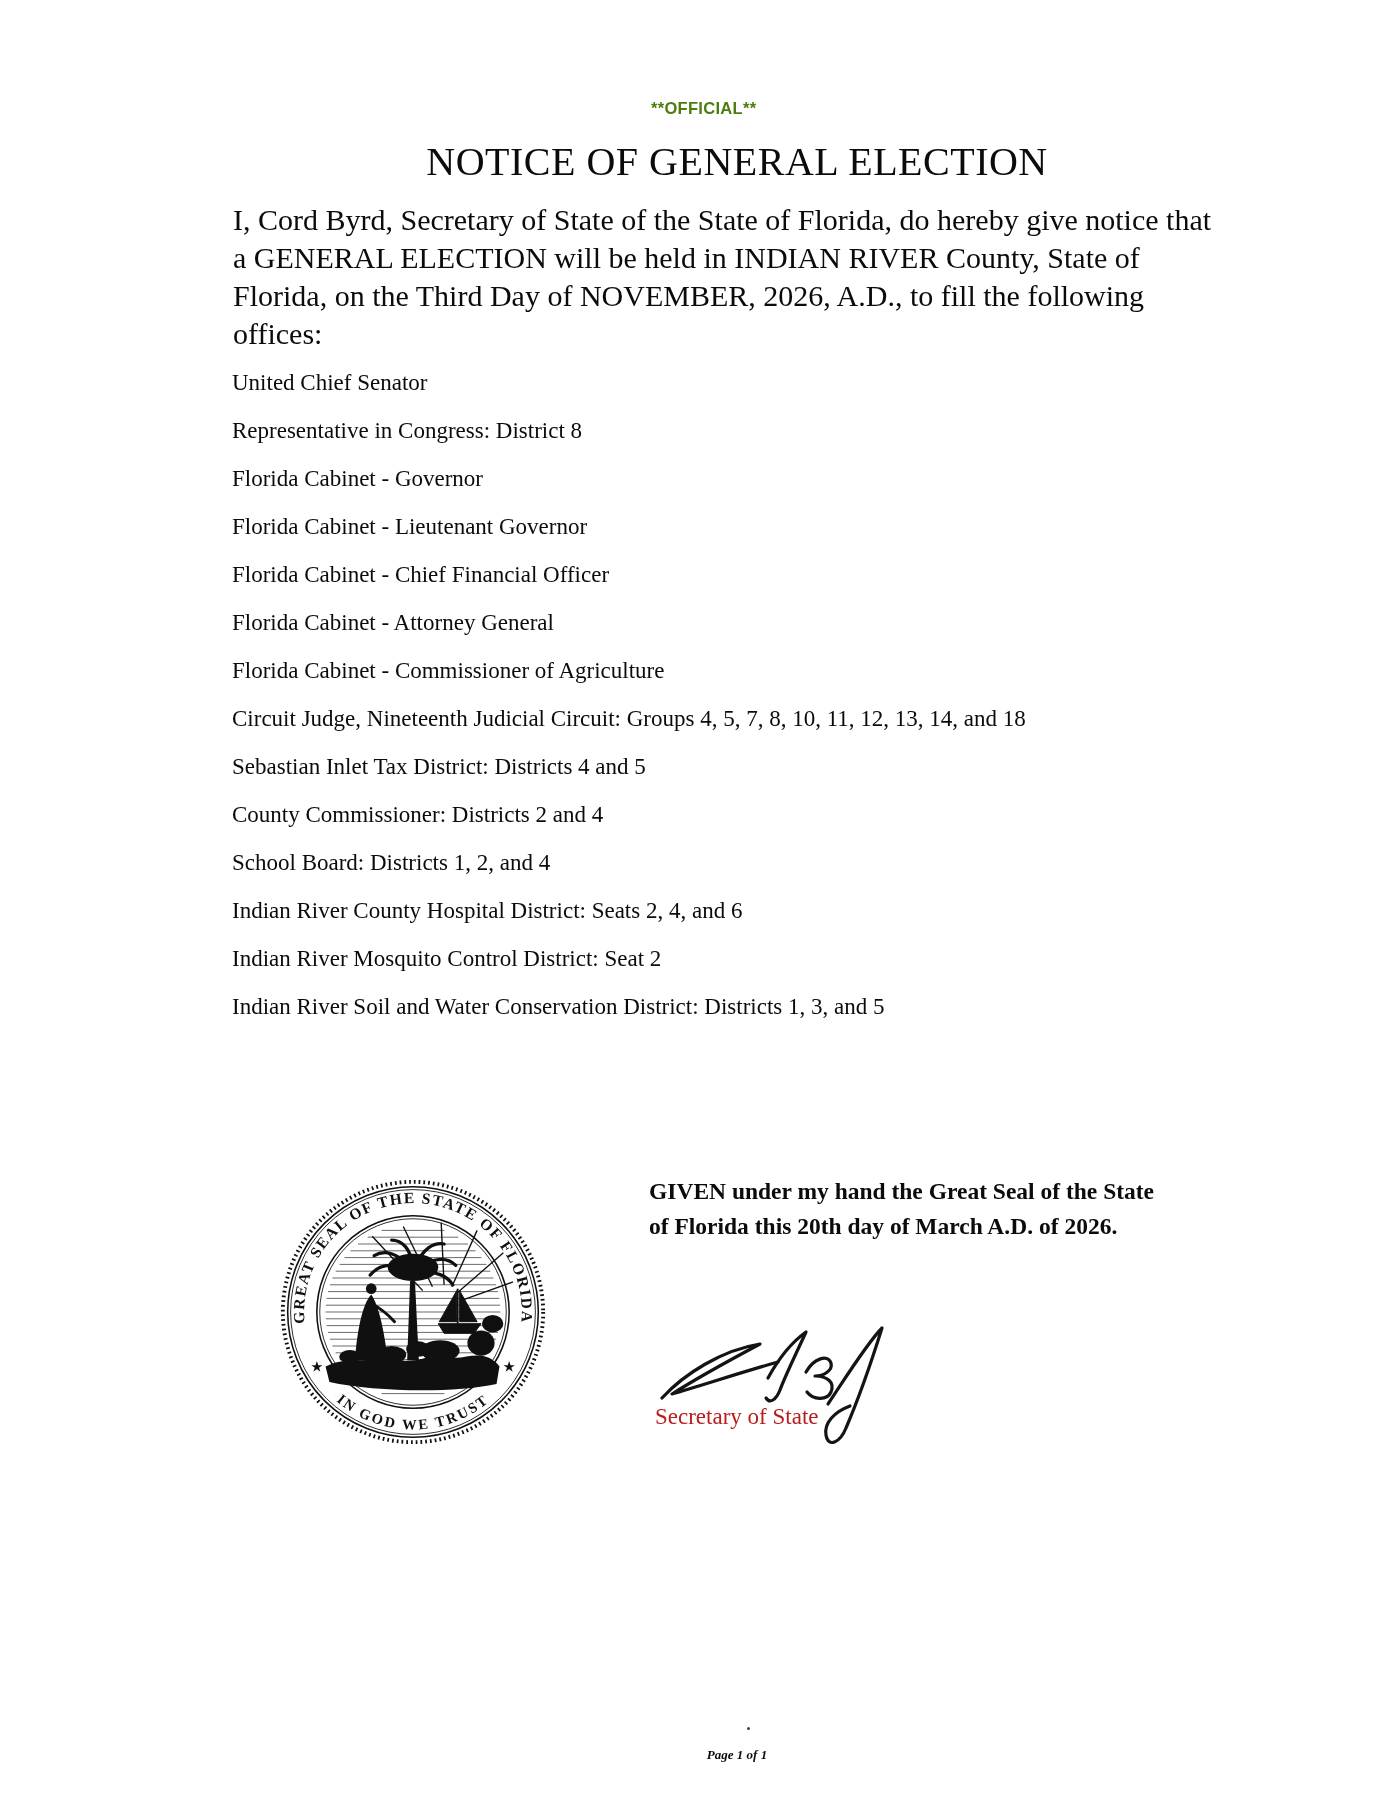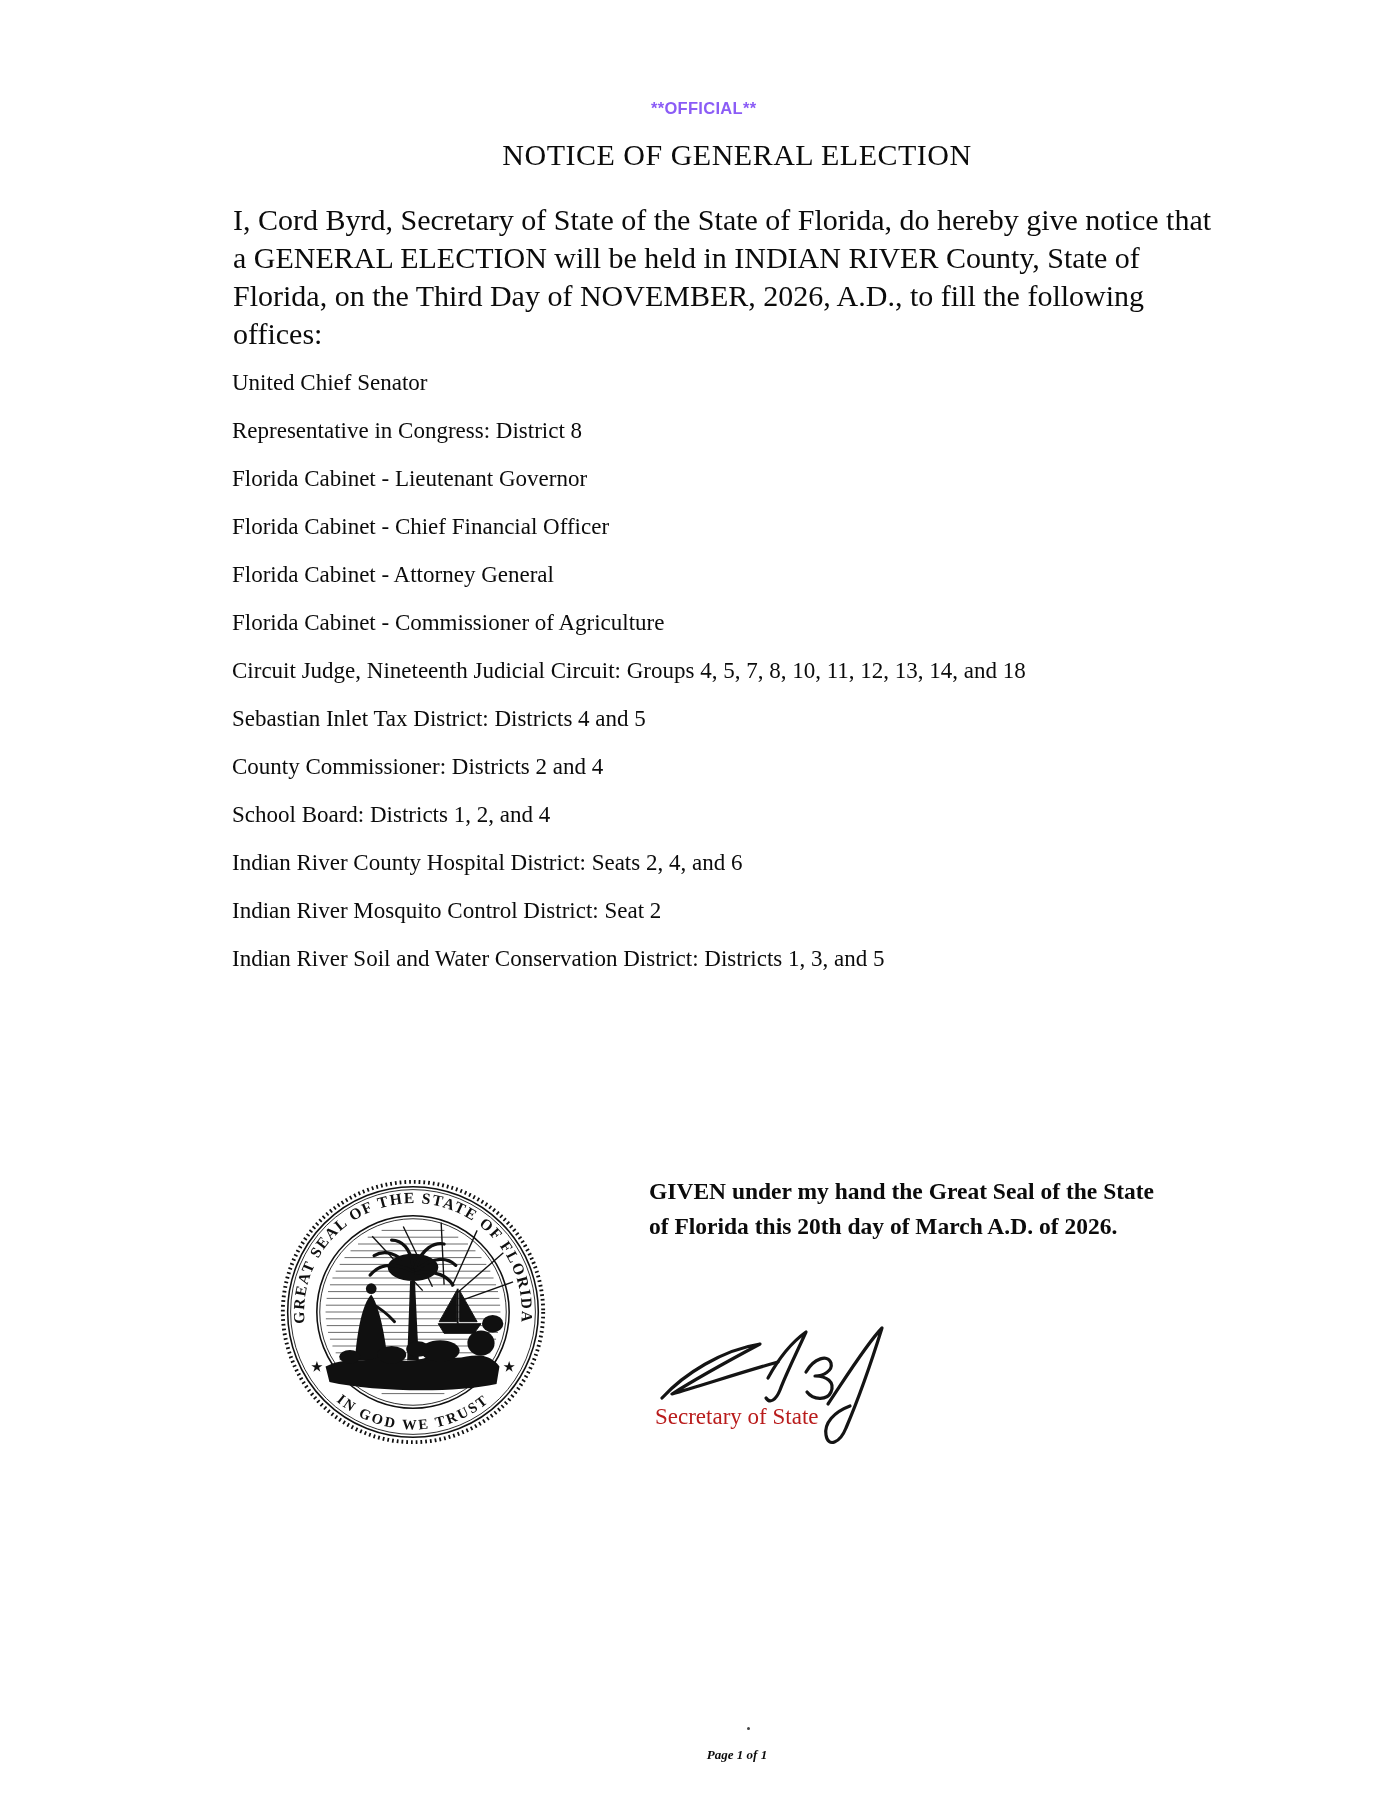--- a/index.html
+++ b/index.html
@@ -14,30 +14,30 @@
     overflow: hidden;
   }
   .official-label {
     position: absolute;
     left: 651px;
     top: 99px;
     font-family: "Liberation Sans", sans-serif;
     font-weight: bold;
     font-size: 16.5px;
     letter-spacing: 0.3px;
-    color: #8b5cf6;
+    color: #4d7c0f;
     white-space: nowrap;
   }
   .doc-title {
     position: absolute;
     left: 233px;
     top: 138px;
     width: 1008px;
     text-align: center;
-    font-size: 30px;
+    font-size: 40px;
     font-weight: normal;
     letter-spacing: 0.5px;
     color: #0b0b0b;
     white-space: nowrap;
   }
   .intro {
     position: absolute;
     left: 233px;
     top: 201px;
     width: 985px;
@@ -126,20 +126,21 @@
 
   <div class="official-label">**OFFICIAL**</div>
 
   <div class="doc-title">NOTICE OF GENERAL ELECTION</div>
 
   <div class="intro">I, Cord Byrd, Secretary of State of the State of Florida, do hereby give notice that a GENERAL ELECTION will be held in INDIAN RIVER County, State of Florida, on the Third Day of NOVEMBER, 2026, A.D., to fill the following offices:</div>
 
   <div class="offices">
     <div class="office-item">United Chief Senator</div>
     <div class="office-item">Representative in Congress: District 8</div>
+    <div class="office-item">Florida Cabinet - Governor</div>
     <div class="office-item">Florida Cabinet - Lieutenant Governor</div>
     <div class="office-item">Florida Cabinet - Chief Financial Officer</div>
     <div class="office-item">Florida Cabinet - Attorney General</div>
     <div class="office-item">Florida Cabinet - Commissioner of Agriculture</div>
     <div class="office-item">Circuit Judge, Nineteenth Judicial Circuit: Groups 4, 5, 7, 8, 10, 11, 12, 13, 14, and 18</div>
     <div class="office-item">Sebastian Inlet Tax District: Districts 4 and 5</div>
     <div class="office-item">County Commissioner: Districts 2 and 4</div>
     <div class="office-item">School Board: Districts 1, 2, and 4</div>
     <div class="office-item">Indian River County Hospital District: Seats 2, 4, and 6</div>
     <div class="office-item">Indian River Mosquito Control District: Seat 2</div>

